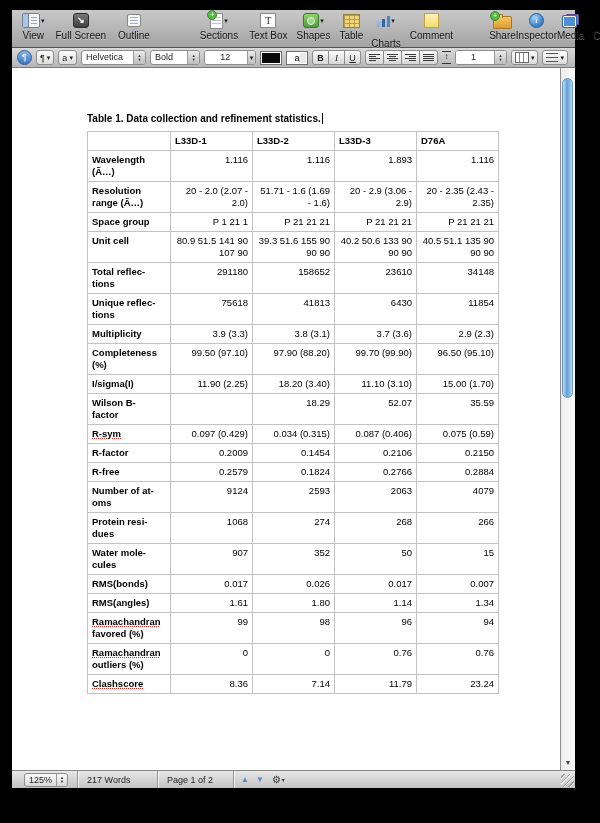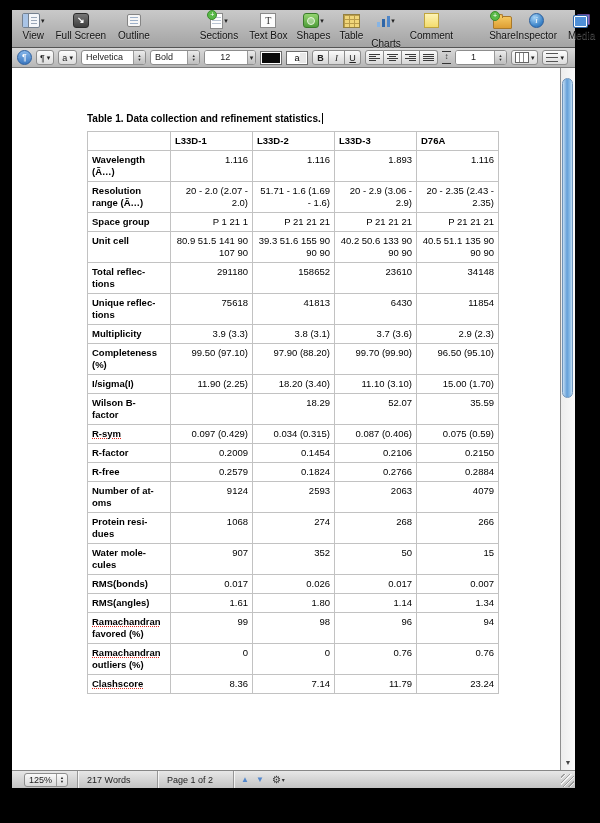--- a/index.html
+++ b/index.html
@@ -236,21 +236,21 @@
           <span class="i-share"></span>
         </span>
         <span class="tb-label">Share</span>
       </div>
       <div class="tb-item" style="margin-left: auto;">
         <span class="ic">
           <span class="i-inspector"></span>
         </span>
         <span class="tb-label">Inspector</span>
       </div>
-      <div class="tb-item" style="margin-left: 11px;">
+      <div class="tb-item" style="">
         <span class="ic">
           <span class="i-media"></span>
         </span>
         <span class="tb-label">Media</span>
       </div>
       <div class="tb-item" style="margin-left: 9px;">
         <span class="ic">
           <span class="i-colors"></span>
         </span>
         <span class="tb-label">Colors</span>

